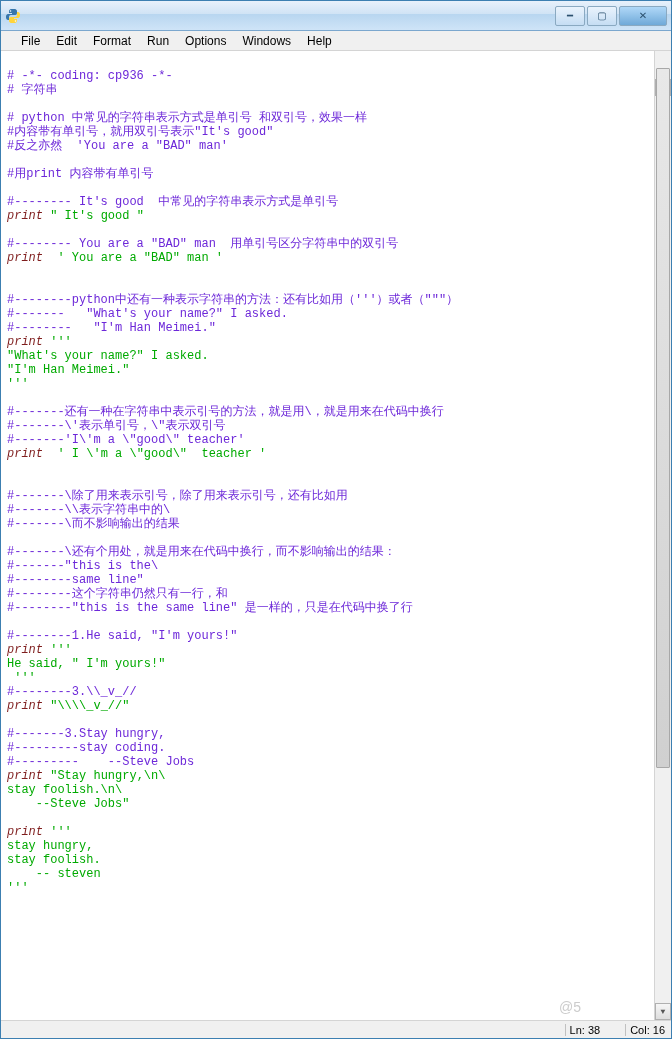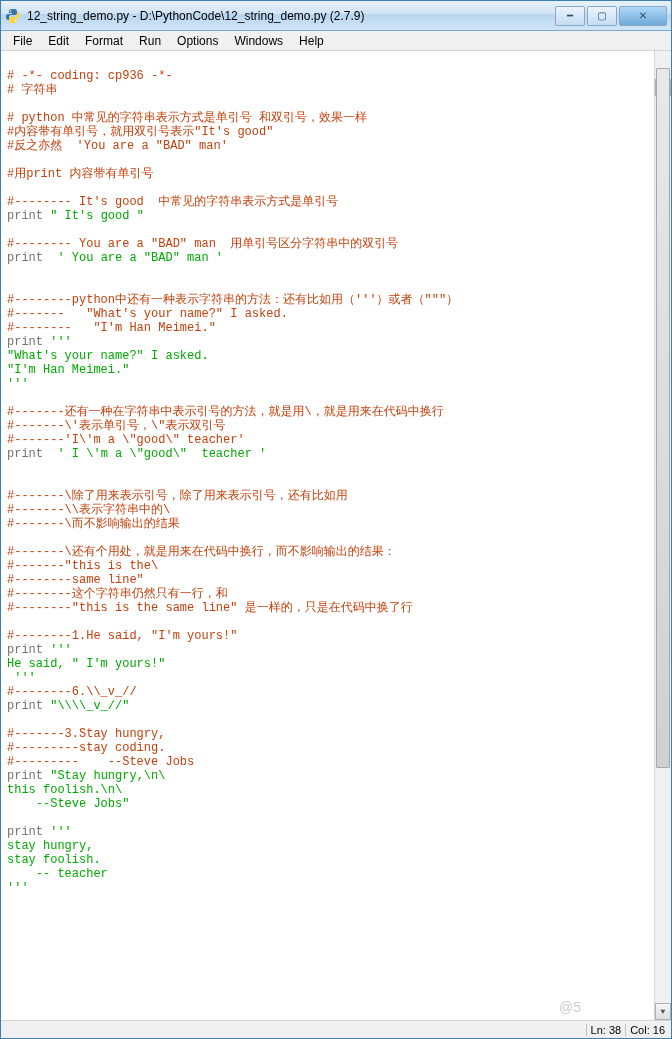--- a/index.html
+++ b/index.html
@@ -60,59 +60,60 @@
     .win-btn.close {
       width: 48px;
       background: linear-gradient(to bottom, #b0d8f8, #6fa9d8);
     }
     .menubar {
       height: 20px;
       background: #f0f0f0;
       border-bottom: 1px solid #d4d4d4;
       display: flex;
       align-items: center;
-      padding: 0 4px;
+      padding: 0 12px;
       font-size: 12px;
     }
     .menu-item {
       padding: 2px 8px;
       color: #000;
       cursor: pointer;
     }
     .editor {
       flex: 1;
       background: #fff;
       padding: 4px 6px;
       font-family: "Courier New", monospace;
       font-size: 12px;
       line-height: 14px;
       white-space: pre;
       overflow: auto;
       position: relative;
     }
-    .cm { color: #c2410c; }
-    .kw { color: #737373; }
+    .cm { color: #6d28d9; }
+    .kw { color: #7f1d1d; font-style: italic; }
     .str { color: #00aa00; }
     .watermark {
       position: absolute;
       bottom: 6px;
       right: 90px;
       color: #ccc;
       font-size: 14px;
       font-family: sans-serif;
     }
     .statusbar {
       height: 18px;
       border-top: 1px solid #d4d4d4;
       display: flex;
       justify-content: flex-end;
       align-items: center;
       font-size: 11px;
       padding: 0 2px;
       background: #f0f0f0;
+      gap: 21px;
     }
     .status-cell {
       border-left: 1px solid #c0c0c0;
       padding: 0 4px;
     }
     .scrollbar-v {
       position: absolute;
       right: 0;
       top: 0;
       bottom: 0;
@@ -146,21 +147,20 @@
 
 <div class="titlebar">
   <span class="app-icon">
     <svg viewBox="0 0 16 16">
         <path fill="#3776ab" d="M7 1c-3 0-3 2-3 2v2h3v1H3S1 6 1 9s2 3 2 3h1V9s0-2 2-2h4s2 0 2-2V3s0-2-3-2H7z"></path>
         <circle cx="5.5" cy="3" r="0.8" fill="#fff"></circle>
         <path fill="#ffd43b" d="M9 15c3 0 3-2 3-2v-2H9v-1h4s2 0 2-3-2-3-2-3h-1v3s0 2-2 2H6s-2 0-2 2v2s0 2 3 2h2z"></path>
         <circle cx="10.5" cy="13" r="0.8" fill="#fff"></circle>
       </svg>
   </span>
-  <span class="title-text">12_string_demo.py - D:\PythonCode\12_string_demo.py (2.7.9)</span>
   <div class="win-controls">
     <div class="win-btn">━</div>
     <div class="win-btn">▢</div>
     <div class="win-btn close">✕</div>
   </div>
 </div>
 
 <div class="menubar">
   <span class="menu-item">File</span>
   <span class="menu-item">Edit</span>
@@ -209,34 +209,34 @@
 <span class="cm">#-------\还有个用处，就是用来在代码中换行，而不影响输出的结果：</span>
 <span class="cm">#-------"this is the\</span>
 <span class="cm">#--------same line"</span>
 <span class="cm">#--------这个字符串仍然只有一行，和</span>
 <span class="cm">#--------"this is the same line" 是一样的，只是在代码中换了行</span>
 <span></span>
 <span class="cm">#--------1.He said, "I'm yours!"</span>
 <span class="kw">print</span><span class="str"> '''</span>
 <span class="str">He said, " I'm yours!"</span>
 <span class="str"> '''</span>
-<span class="cm">#--------6.\\_v_//</span>
+<span class="cm">#--------3.\\_v_//</span>
 <span class="kw">print</span><span class="str"> "\\\\_v_//"</span>
 <span></span>
 <span class="cm">#-------3.Stay hungry,</span>
 <span class="cm">#---------stay coding.</span>
 <span class="cm">#---------    --Steve Jobs</span>
 <span class="kw">print</span><span class="str"> "Stay hungry,\n\</span>
-<span class="str">this foolish.\n\</span>
+<span class="str">stay foolish.\n\</span>
 <span class="str">    --Steve Jobs"</span>
 <span></span>
 <span class="kw">print</span><span class="str"> '''</span>
 <span class="str">stay hungry,</span>
 <span class="str">stay foolish.</span>
-<span class="str">    -- teacher</span>
+<span class="str">    -- steven</span>
 <span class="str">'''</span>
   <div class="watermark">@5</div>
   <div class="scrollbar-v">
     <div class="sb-btn">▲</div>
     <div class="sb-thumb"></div>
     <div class="sb-btn bottom">▼</div>
   </div>
 </div>
 
 <div class="statusbar">

